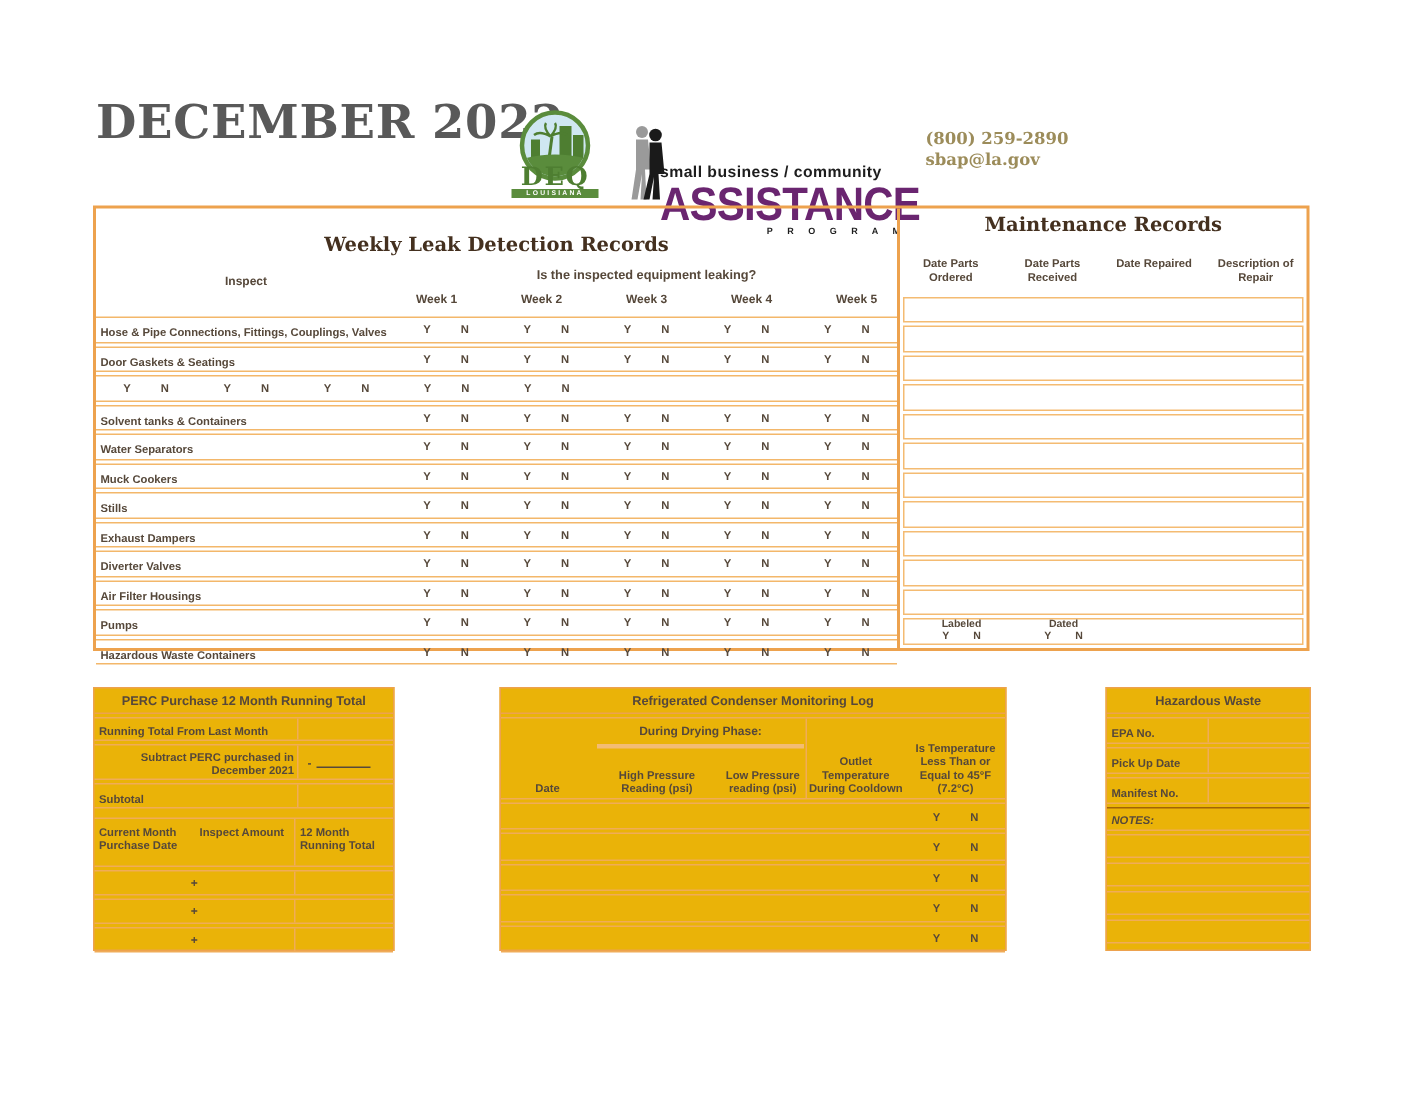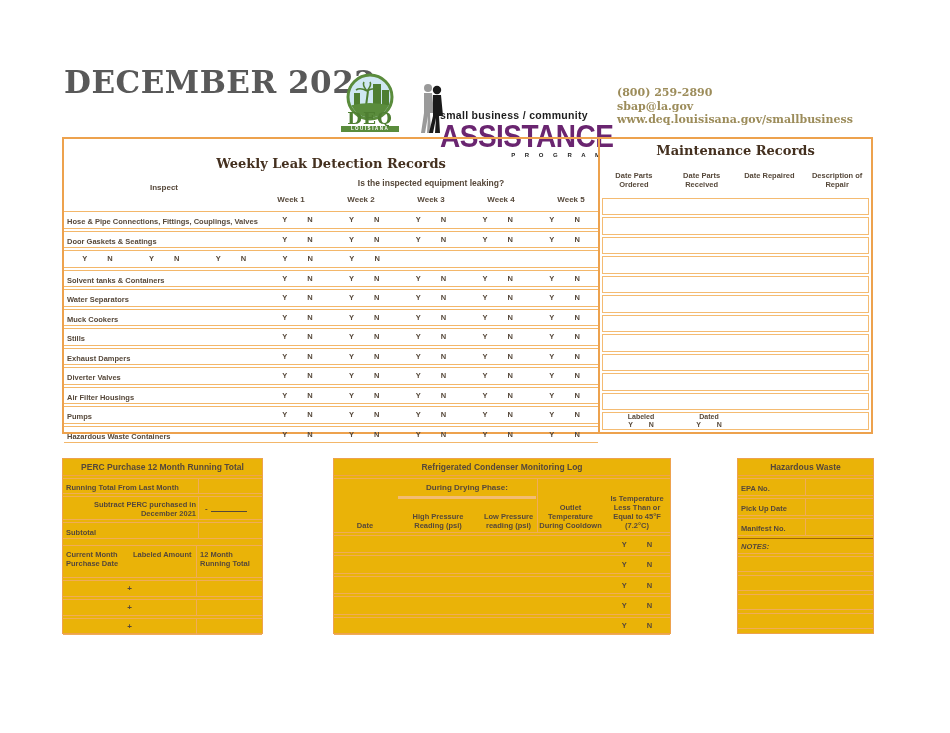--- a/index.html
+++ b/index.html
@@ -153,21 +153,20 @@
     <div class="sbap-text">
       <div class="sbap-tagline">small business / community</div>
       <div class="sbap-name">ASSISTANCE</div>
       <div class="sbap-program">P R O G R A M</div>
     </div>
   </div>
 
   <div class="contact">
     <div>(800) 259-2890</div>
     <div>sbap@la.gov</div>
-    <div>www.deq.louisisana.gov/smallbusiness</div>
   </div>
 
   <div class="main">
 
     <div class="leak-sec">
       <div class="sec-title">Weekly Leak Detection Records</div>
       <div class="inspect-hd small-bold">Inspect</div>
       <div class="question-hd">Is the inspected equipment leaking?</div>
       <div class="week-row">
         <div class="week-col">Week 1</div>
@@ -536,21 +535,21 @@
           <span>-</span>
           <span class="minus-line"></span>
         </div>
     </div>
     <div class="prow" style="height:17px">
       <div class="prow-label">Subtotal</div>
       <div class="prow-val"></div>
     </div>
     <div class="phead">
       <div class="phead-col phc1">Current Month Purchase Date</div>
-      <div class="phead-col phc2">Labeled Amount</div>
+      <div class="phead-col phc2">Inspect Amount</div>
       <div class="phead-col phc3">12 Month Running Total</div>
     </div>
     <div style="display:contents">
       
     
         <div class="purch-row">
           <div class="purch-left">
             <span>+</span>
           </div>
           <div class="purch-right"></div>

